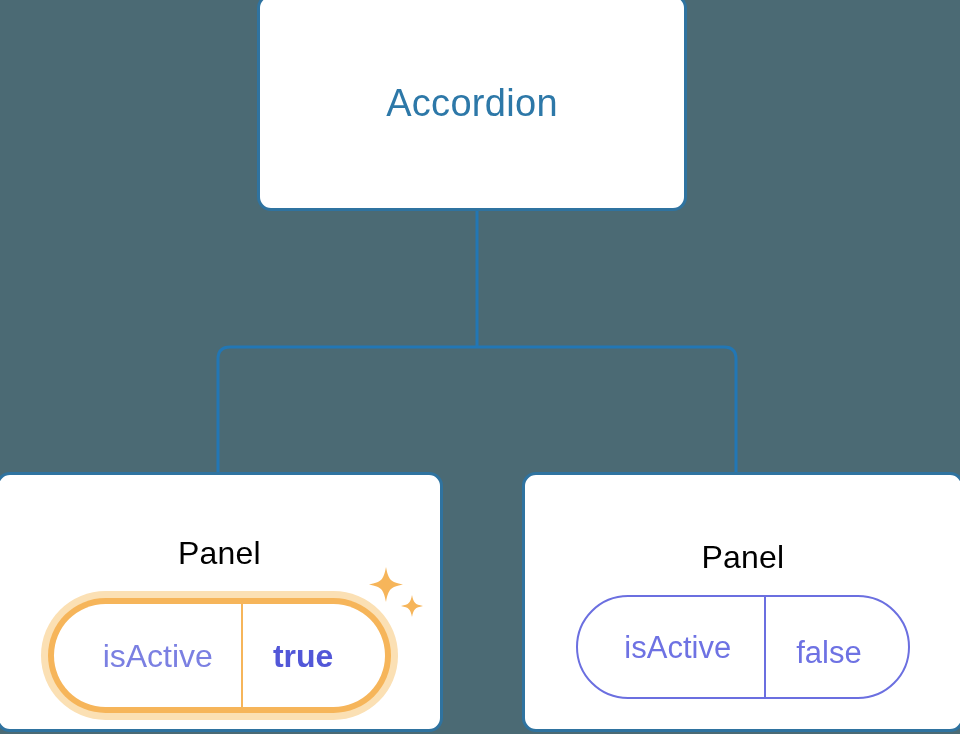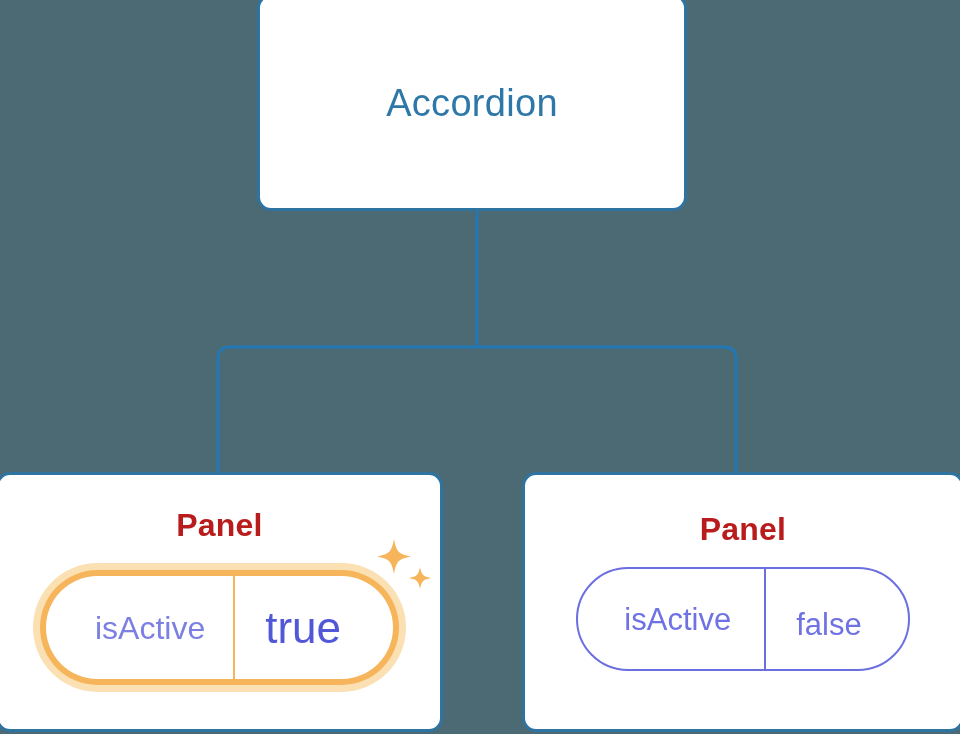--- a/index.html
+++ b/index.html
@@ -70,25 +70,26 @@
 
   .node-panel-right {
     left: 522px;
     top: 472px;
     width: 442px;
     height: 260px;
     padding-top: 38px;
   }
 
   .node-title {
-    color: #b91c1c;
+    color: #000000;
     font-size: 32px;
-    font-weight: 700;
+    font-weight: 400;
     line-height: 1;
     letter-spacing: 0.2px;
+    margin-top: 28px;
   }
 
   
   .pill-wrap {
     position: relative;
     margin-top: 22px;
   }
 
   .pill {
     display: flex;
@@ -148,22 +149,22 @@
   .pill-highlight .pill-key {
     color: #7b80e2;
     font-size: 32px;
     font-weight: 400;
     padding: 0 28px 0 49px;
     border-right: 2px solid #f6b55a;
   }
 
   .pill-highlight .pill-val {
     color: #5257d8;
-    font-size: 44px;
-    font-weight: 400;
+    font-size: 32px;
+    font-weight: 700;
     padding: 0 52px 0 30px;
   }
 
   .pill-key, .pill-val {
     display: flex;
     align-items: center;
     line-height: 1;
     white-space: nowrap;
   }
 

